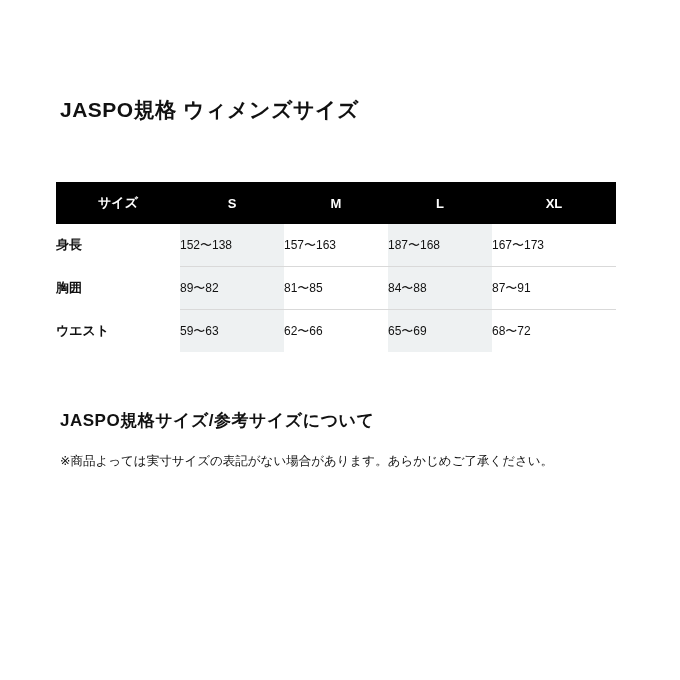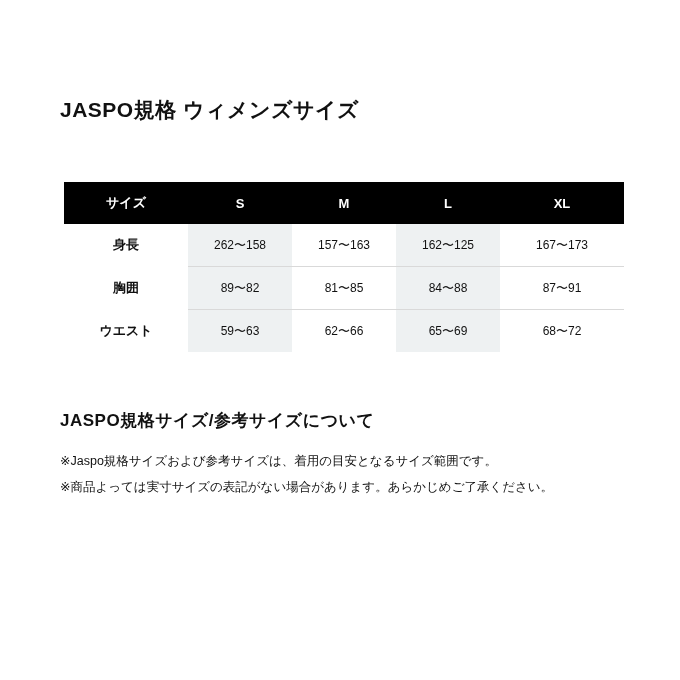--- a/index.html
+++ b/index.html
@@ -25,21 +25,21 @@
     left: 60px;
     top: 96px;
     font-size: 21px;
     font-weight: bold;
     letter-spacing: 0.5px;
     color: #111111;
     white-space: nowrap;
   }
   .size-table {
     position: absolute;
-    left: 64px;
+    left: 56px;
     top: 182px;
     width: 560px;
     border-collapse: collapse;
     table-layout: fixed;
   }
   .size-table th, .size-table td {
     padding: 0;
     margin: 0;
   }
   .size-table thead th {
@@ -50,21 +50,20 @@
     font-weight: bold;
     text-align: center;
     vertical-align: middle;
   }
   .size-table thead th.row-head {
     text-align: center;
   }
   .size-table tbody td {
     height: 42px;
     font-size: 12px;
-    text-align: center;
     vertical-align: middle;
     color: #111111;
     border-bottom: 1px solid #d9d9d9;
   }
   .size-table tbody tr:last-child td {
     border-bottom: none;
   }
   .size-table tbody td.row-head {
     font-weight: bold;
     font-size: 13px;
@@ -110,23 +109,23 @@
         <th class="row-head" style="width:124px;">サイズ</th>
         <th style="width:104px;">S</th>
         <th style="width:104px;">M</th>
         <th style="width:104px;">L</th>
         <th style="width:124px;text-align:center;">XL</th>
       </tr>
     </thead>
     <tbody>
       <tr>
         <td class="row-head">身長</td>
-        <td class="col-shade">262〜158</td>
+        <td class="col-shade">152〜138</td>
         <td>157〜163</td>
-        <td class="col-shade">162〜125</td>
+        <td class="col-shade">187〜168</td>
         <td>167〜173</td>
       </tr>
       <tr>
         <td class="row-head">胸囲</td>
         <td class="col-shade">89〜82</td>
         <td>81〜85</td>
         <td class="col-shade">84〜88</td>
         <td>87〜91</td>
       </tr>
       <tr>
@@ -135,17 +134,16 @@
         <td>62〜66</td>
         <td class="col-shade">65〜69</td>
         <td>68〜72</td>
       </tr>
     </tbody>
   </table>
 
   <div class="title-sub">JASPO規格サイズ/参考サイズについて</div>
 
   <div class="notes">
-    <p>※Jaspo規格サイズおよび参考サイズは、着用の目安となるサイズ範囲です。</p>
     <p>※商品よっては実寸サイズの表記がない場合があります。あらかじめご了承ください。</p>
   </div>
 
 </div>
 
 </body></html>

